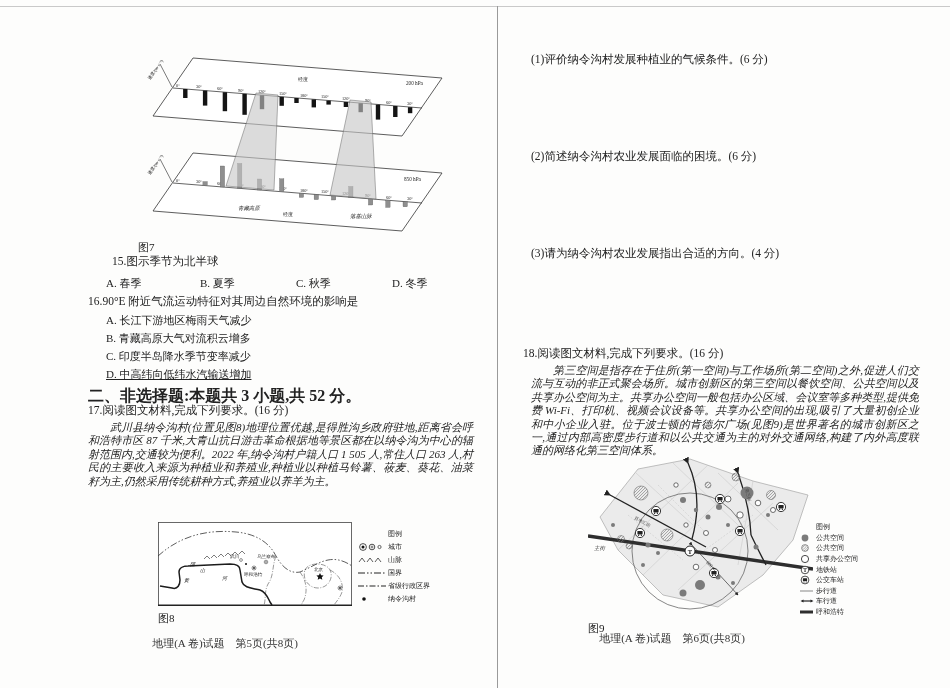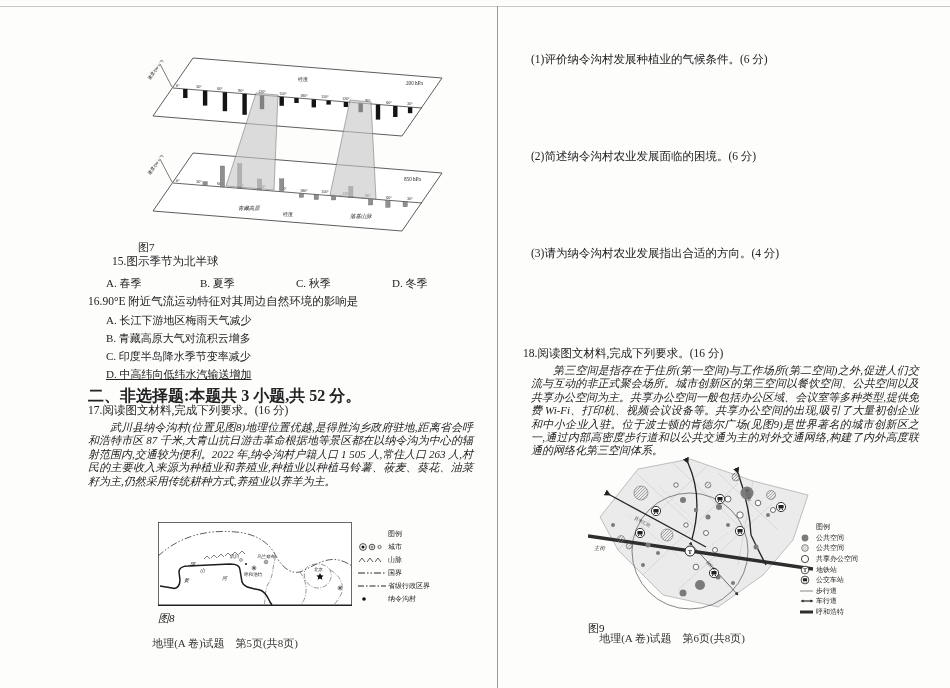--- a/index.html
+++ b/index.html
@@ -234,21 +234,21 @@
       <div class="row">
         <span class="sym">
           <svg width="28" height="8" viewBox="0 0 28 8">
               <circle cx="6" cy="4" r="1.8" fill="#111"></circle>
             </svg>
         </span>
           <span class="lab">纳令沟村</span>
         </div>
     </div>
 
-    <div class="abs caption" style="left:158px;top:611px;width:194px;font-style:italic;">图8</div>
+    <div class="abs caption" style="left:158px;top:611px;width:194px;">图8</div>
 
     <div class="abs footer" style="left:222px;top:636px;transform:translateX(-50%);left:225px;">地理(A 卷)试题　第5页(共8页)</div>
   </div>
 
   <div>
 
     <div class="abs stem" style="left:531px;top:52px;">(1)评价纳令沟村发展种植业的气候条件。(6 分)</div>
     <div class="abs stem" style="left:531px;top:149px;">(2)简述纳令沟村农业发展面临的困境。(6 分)</div>
     <div class="abs stem" style="left:531px;top:246px;">(3)请为纳令沟村农业发展指出合适的方向。(4 分)</div>
 

